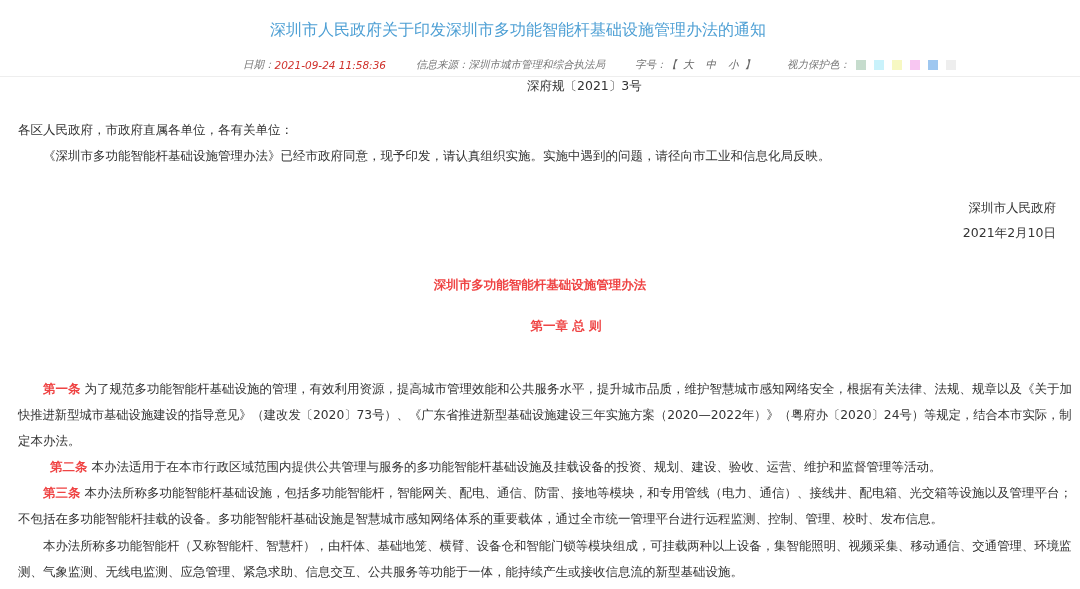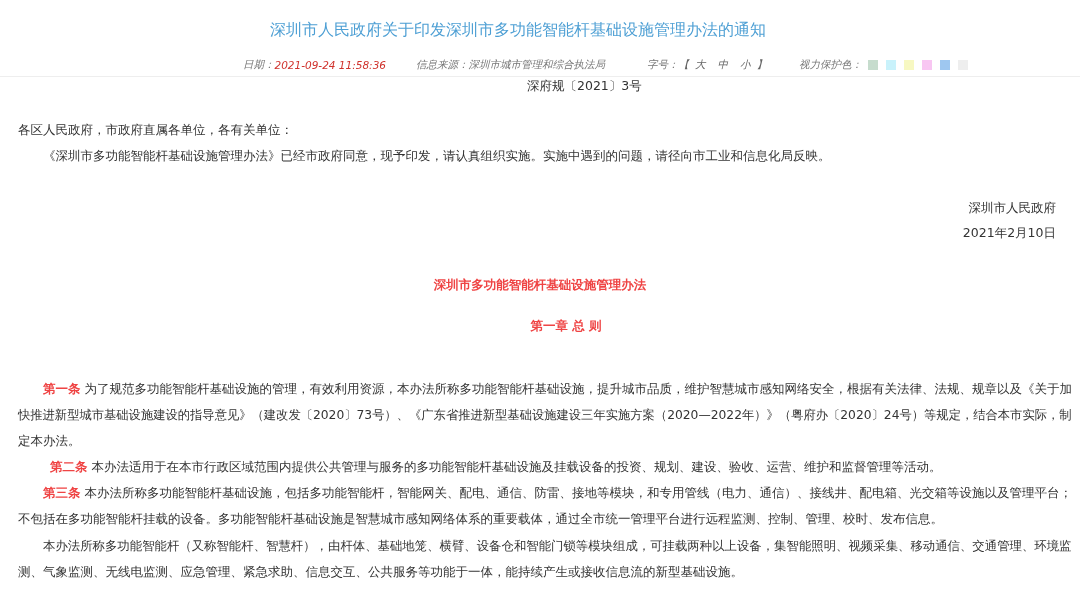--- a/index.html
+++ b/index.html
@@ -8,21 +8,21 @@
 
     .title {
       position: absolute; left: 0; top: 20px; width: 1036px;
       text-align: center; font-size: 16px; color: #4d9fd4; letter-spacing: 0px;
     }
     .meta {
       position: absolute; top: 57px; left: 243px; height: 16px;
       font-size: 10.5px; color: #777777; white-space: nowrap; display: flex; align-items: center; font-style: italic;
     }
     .meta .date-val { color: #d0332d; margin-right: 30px; }
-    .meta .src { margin-right: 42px; }
+    .meta .src { margin-right: 30px; }
     .meta .size-label { }
     .meta .size-btn { margin: 0 6px; cursor: pointer; color: #666; }
     .meta .bracket { color: #666; }
     .meta .eye { margin-left: 32px; margin-right: 6px; }
     .swatch { display: inline-block; width: 10px; height: 10px; margin-right: 8px; cursor: pointer; }
     .meta-line {
       position: absolute; top: 76px; left: 0; width: 1080px; height: 1px; background: #eeeeee;
     }
 
     .doc { position: absolute; left: 0; top: 0; width: 1080px; font-size: 12.5px; color: #333; }
@@ -61,21 +61,21 @@
   <div class="line" style="left:482px; top:78px;margin-left:45px;">深府规〔2021〕3号</div>
   <div class="line" style="left:18px; top:122px;">各区人民政府，市政府直属各单位，各有关单位：</div>
   <div class="line" style="left:43px; top:148px;">《深圳市多功能智能杆基础设施管理办法》已经市政府同意，现予印发，请认真组织实施。实施中遇到的问题，请径向市工业和信息化局反映。</div>
   <div class="line right" style="right:24px; top:200px;font-family:Liberation Mono, monospace;">深圳市人民政府</div>
   <div class="line right" style="right:24px; top:225px;">2021年2月10日</div>
   <div class="line center bold" style="top:277px;">深圳市多功能智能杆基础设施管理办法</div>
   <div class="line center bold" style="top:318px;margin-left:26px;">第一章  总  则</div>
 
   <div class="line" style="left:43px; top:381px;">
     <span class="bold">第一条</span>
-    <span>为了规范多功能智能杆基础设施的管理，有效利用资源，本办法所称多功能智能杆基础设施，提升城市品质，维护智慧城市感知网络安全，根据有关法律、法规、规章以及《关于加</span>
+    <span>为了规范多功能智能杆基础设施的管理，有效利用资源，提高城市管理效能和公共服务水平，提升城市品质，维护智慧城市感知网络安全，根据有关法律、法规、规章以及《关于加</span>
   </div>
   <div class="line" style="left: 18px; top: 407px; transform-origin: left top; transform: scaleX(0.983209);">快推进新型城市基础设施建设的指导意见》（建改发〔2020〕73号）、《广东省推进新型基础设施建设三年实施方案（2020—2022年）》（粤府办〔2020〕24号）等规定，结合本市实际，制</div>
   <div class="line" style="left:18px; top:433px;">定本办法。</div>
 
   <div class="line" style="left:43px; top:459px;margin-left:7px;">
     <span class="bold">第二条</span>
     <span>本办法适用于在本市行政区域范围内提供公共管理与服务的多功能智能杆基础设施及挂载设备的投资、规划、建设、验收、运营、维护和监督管理等活动。</span>
   </div>
 
   <div class="line" style="left:43px; top:485px;">

